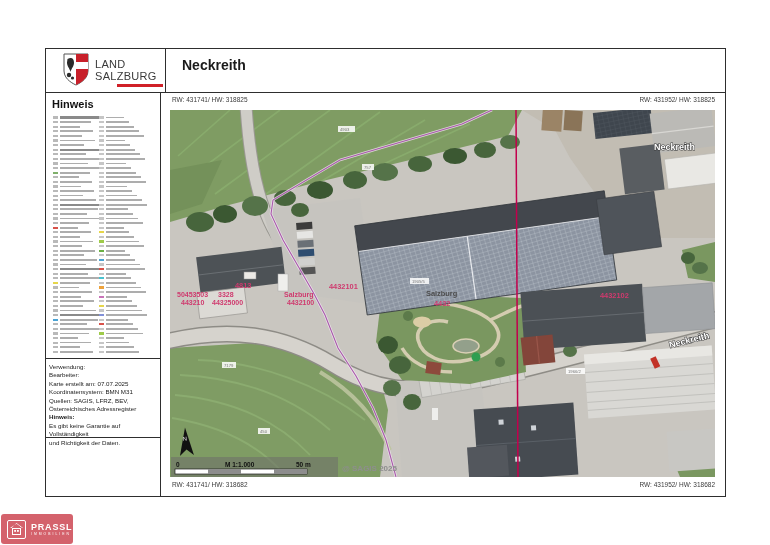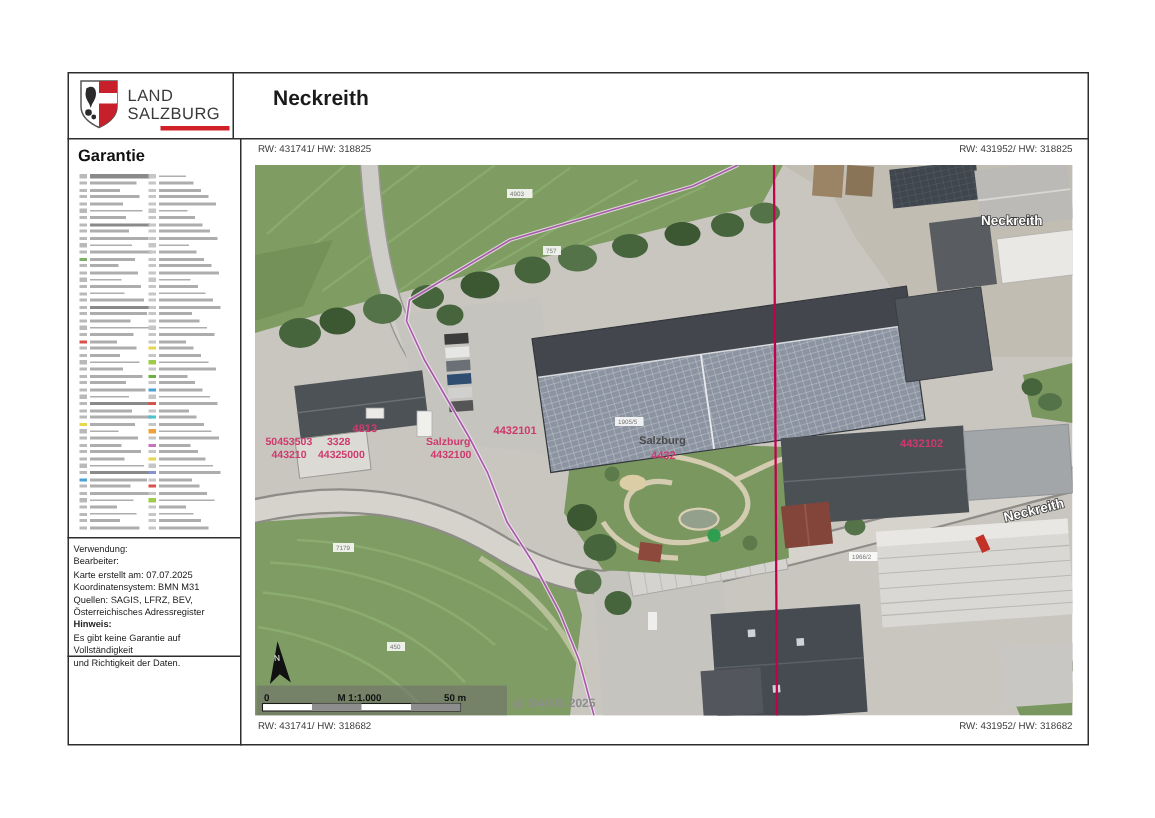--- a/index.html
+++ b/index.html
@@ -3,21 +3,21 @@
 <meta charset="utf-8">
 <style>
   * { margin:0; padding:0; box-sizing:border-box; }
   body { background:#fff; font-family:"Liberation Sans","DejaVu Sans",sans-serif; }
   .page { position:relative; width:770px; height:545px; background:#fff; overflow:hidden; }
 
   .outer-box { position:absolute; left:45px; top:48px; width:681px; height:449px; border:1px solid #2e2e2e; }
   .hline, .vline { position:absolute; background:#2e2e2e; }
 
   
-  .logo-cell { position:absolute; left:40px; top:48px; width:116px; height:44px; border-right:1px solid #2e2e2e; }
+  .logo-cell { position:absolute; left:50px; top:48px; width:116px; height:44px; border-right:1px solid #2e2e2e; }
   .logo-wrap { position:absolute; left:13px; top:5px; display:flex; align-items:center; }
   .logo-text { margin-left:6px; font-size:11px; line-height:12px; color:#3a3a3a; letter-spacing:.3px; }
   .logo-underline { position:absolute; left:67px; top:36px; width:46px; height:2.5px; background:#d02028; }
   .page-title { position:absolute; left:182px; top:57px; font-size:14px; font-weight:bold; color:#1a1a1a; }
 
   
   .legend-title { position:absolute; left:52px; top:98px; font-size:11px; font-weight:bold; color:#111; }
   .legend-cols { position:absolute; left:49px; top:116px; width:110px; height:240px; }
   .lg-col { position:absolute; top:0; }
   .lg-col.c1 { left:4px; width:48px; }
@@ -77,21 +77,21 @@
         <div>LAND</div>
         <div>SALZBURG</div>
       </div>
     </div>
     <div class="logo-underline"></div>
   </div>
   <div class="hline" style="left:45px; top:92px; width:681px; height:1px;"></div>
   <div class="page-title">Neckreith</div>
 
   <div class="vline" style="left:160px; top:92px; width:1px; height:405px;"></div>
-  <div class="legend-title">Garantie</div>
+  <div class="legend-title">Hinweis</div>
   <div class="legend-cols">
     <div class="lg-col c1">
         <div class="lg-row hdr">
           <span class="lg-sw" style="background: rgb(185, 185, 185);"></span>
           <span class="lg-bar" style="width: 40px; background: rgb(138, 138, 138);"></span>
         </div>
         <div class="lg-row">
           <span class="lg-sw" style="background: rgb(185, 185, 185);"></span>
           <span class="lg-bar" style="width: 31px;"></span>
         </div>
@@ -741,14 +741,28 @@
       <text x="55" y="357" font-size="6.5" font-weight="bold" fill="#111">M 1:1.000</text>
       <text x="126" y="357" font-size="6.5" font-weight="bold" fill="#111">50 m</text>
       <rect x="5" y="359" width="132" height="5" fill="#fff" stroke="#1a1a1a" stroke-width="0.7"></rect>
       <rect x="38" y="359" width="33" height="5" fill="#8d8d8d"></rect>
       <rect x="104" y="359" width="33" height="5" fill="#8d8d8d"></rect>
     </g>
     <text x="172" y="361" font-size="8" font-weight="bold" fill="#8e8e8e">@ SAGIS 2025</text>
   </svg>
   </div>
 
+  <div class="prassl">
+    <div class="prassl-box">
+      <svg width="13" height="12" viewBox="0 0 13 12">
+        <polygon points="6.5,0 13,5 11.5,5 11.5,4 10,4 10,3.2 6.5,0.8 0,5 1.5,5" fill="#fff"></polygon>
+        <rect x="2.5" y="5.5" width="8" height="6" fill="none" stroke="#fff" stroke-width="1"></rect>
+        <rect x="4.2" y="7" width="1.8" height="1.8" fill="#fff"></rect>
+        <rect x="7" y="7" width="1.8" height="1.8" fill="#fff"></rect>
+      </svg>
+    </div>
+    <div class="prassl-text">
+      <div class="prassl-name">PRASSL</div>
+      <div class="prassl-sub">IMMOBILIEN</div>
+    </div>
+  </div>
 
 </div>
 
 </body></html>

